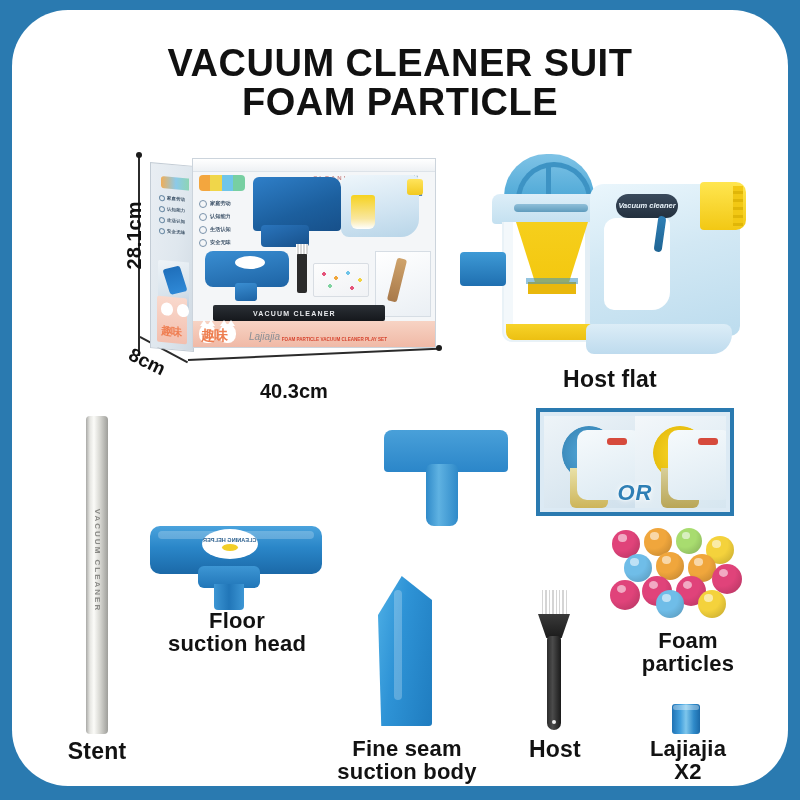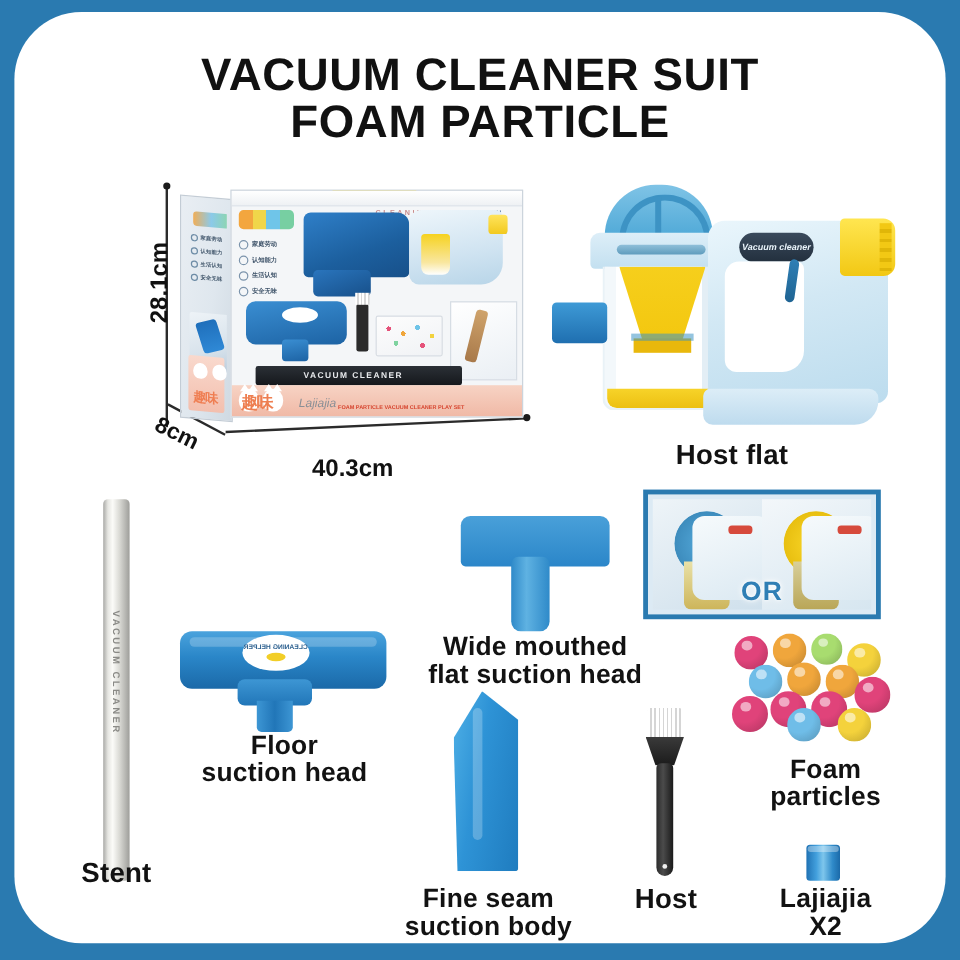--- a/index.html
+++ b/index.html
@@ -374,37 +374,37 @@
   #or-cup-yellow { background: linear-gradient(180deg,#d8cf9a,#b9a657); }
   .or-gun {
     position:absolute; right: -6px; top: 14px; width: 64px; height: 70px;
     background: linear-gradient(160deg,#f6fafc,#dbe9f2);
     border-radius: 10px;
   }
   .or-tag { position:absolute; left: 30px; top: 8px; width: 20px; height: 7px; background:#d64a3c; border-radius: 3px; }
   #or-badge {
     position: absolute; left: 50%; bottom: 2px; transform: translateX(-50%);
     font-size: 22px; font-weight: bold; color: #2f7fb5;
-    letter-spacing: 1px; 
+    letter-spacing: 1px; font-style: italic;
     text-shadow: 0 0 3px #fff, 0 0 6px #fff;
   }
 
   
   #stent {
     position: absolute; left: 74px; top: 406px; width: 22px; height: 318px;
     background: linear-gradient(90deg,#a9a9a6 0%,#e6e6e2 18%,#fbfbf8 36%,#d9d9d4 62%,#9e9e9a 100%);
     border-radius: 4px;
   }
   #stent-text {
     position: absolute; left: -49px; top: 140px; width: 120px;
     transform: rotate(90deg);
     font-size: 8px; letter-spacing: 2px; color: #8a8a86;
     text-align: center; font-weight: bold;
   }
-  #stent-label { left: 15px; top: 706px; width: 140px; font-size: 23px; }
+  #stent-label { left: 15px; top: 730px; width: 140px; font-size: 23px; }
 
   
   #floor-head { position: absolute; left: 138px; top: 516px; width: 172px; height: 80px; }
   #floor-bar {
     position:absolute; left: 0; top: 0; width: 172px; height: 48px;
     background: linear-gradient(180deg,#4aa3dd 0%,#2a86c8 45%,#1b69a8 100%);
     border-radius: 10px;
   }
   #floor-bar:before {
     content:""; position:absolute; left: 8px; top: 5px; right: 8px; height: 8px;
@@ -672,22 +672,20 @@
       <div id="floor-neck"></div>
       <div id="floor-stem"></div>
     </div>
     <div class="caption" id="floor-label">Floor
 suction head</div>
 
     <div id="wide-head">
       <div id="wide-top"></div>
       <div id="wide-stem"></div>
     </div>
-    <div class="caption" id="wide-label">Wide mouthed
-flat suction head</div>
 
     <div id="fine-head">
       <div id="fine-body"></div>
     </div>
     <div class="caption" id="fine-label">Fine seam
 suction body</div>
 
     <div id="brush">
       <div id="brush-bristles"></div>
       <div id="brush-ferrule"></div>

